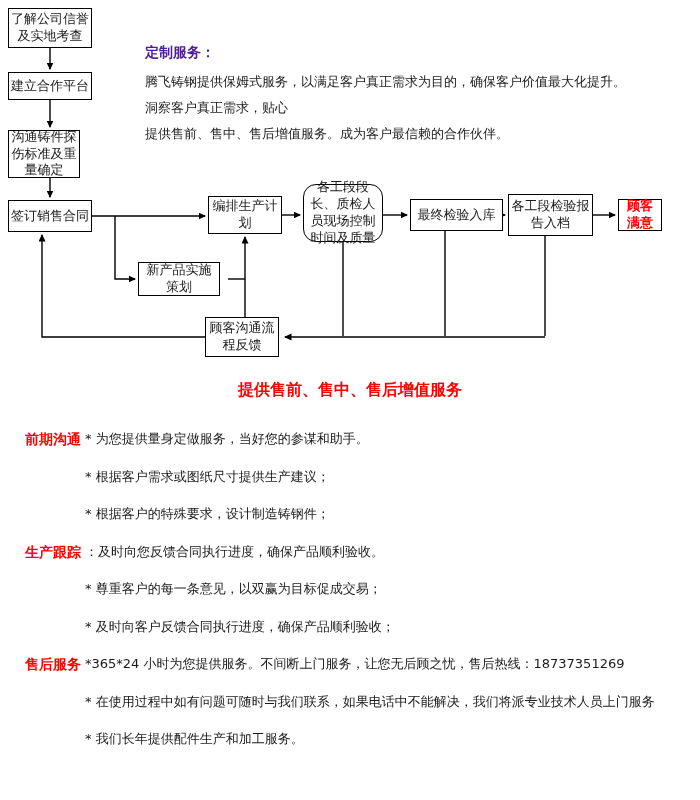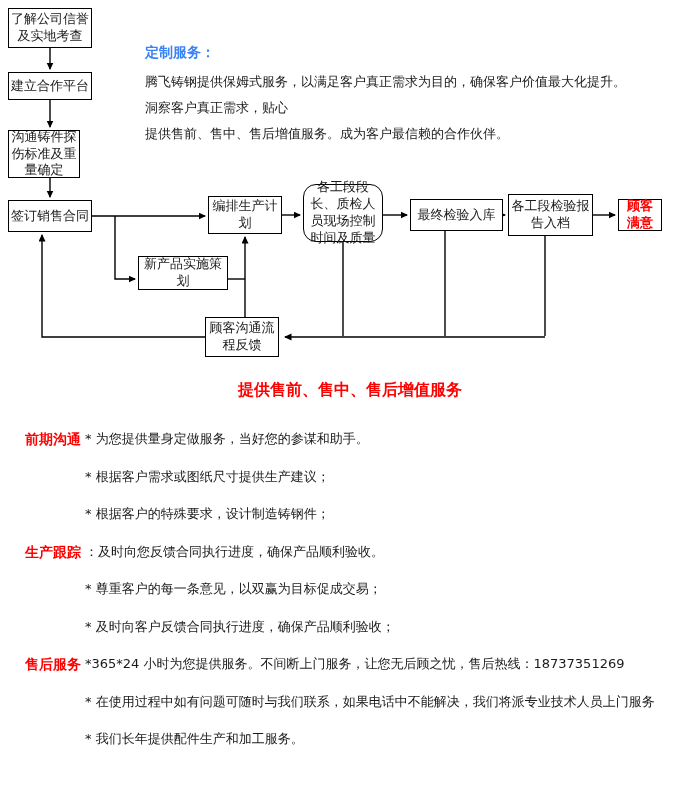--- a/index.html
+++ b/index.html
@@ -6,21 +6,21 @@
   #page{position:relative;width:700px;height:800px;background:#fff;overflow:hidden;
         font-family:"DejaVu Sans",sans-serif;color:#1a1a1a;}
   
   #flow-svg{position:absolute;left:0;top:0;width:700px;height:372px;}
   .fbox{position:absolute;border:1px solid #000;background:#fff;display:flex;
         align-items:center;justify-content:center;text-align:center;
         font-size:13px;line-height:1.3;padding:2px;box-sizing:border-box;}
   .fbox.satisfy{color:#ff0000;font-weight:bold;}
   
   .intro{position:absolute;left:145px;top:44px;width:548px;}
-  .intro-title{color:#3b82f6;font-weight:bold;font-size:14px;margin:0 0 12px;}
+  .intro-title{color:#4c1d95;font-weight:bold;font-size:14px;margin:0 0 12px;}
   .intro-line{font-size:13px;margin:0 0 9px;line-height:1.3;}
   
   .services{position:absolute;left:0;top:380px;width:700px;}
   .services-heading{color:#ff0000;font-weight:bold;font-size:16px;text-align:center;
         margin:0 0 28px;}
   .svc-section{position:relative;padding-left:85px;padding-right:10px;}
   .svc-label{position:absolute;left:25px;top:0;color:#ff0000;font-weight:bold;
         font-size:14px;line-height:1.5;}
   .svc-line{font-size:13px;line-height:1.5;margin:0 0 18px;}
 </style>
@@ -57,21 +57,21 @@
 
   <div class="fbox" style="left:8px;top:8px;width:84px;height:40px;">了解公司信誉及实地考查</div>
   <div class="fbox" style="left:8px;top:72px;width:84px;height:28px;">建立合作平台</div>
   <div class="fbox" style="left:8px;top:130px;width:72px;height:48px;">沟通铸件探伤标准及重量确定</div>
   <div class="fbox" style="left:8px;top:200px;width:84px;height:32px;">签订销售合同</div>
   <div class="fbox" style="left:208px;top:196px;width:74px;height:38px;">编排生产计划</div>
   <div class="fbox" style="left:303px;top:184px;width:80px;height:58px;border-radius:13px;">各工段段长、质检人员现场控制时间及质量</div>
   <div class="fbox" style="left:410px;top:199px;width:93px;height:32px;">最终检验入库</div>
   <div class="fbox" style="left:508px;top:194px;width:85px;height:42px;">各工段检验报告入档</div>
   <div class="fbox satisfy" style="left:618px;top:199px;width:44px;height:32px;">顾客满意</div>
-  <div class="fbox" style="left:138px;top:256px;width:90px;height:34px;">新产品实施策划</div>
+  <div class="fbox" style="left:138px;top:262px;width:82px;height:34px;">新产品实施策划</div>
   <div class="fbox" style="left:205px;top:317px;width:74px;height:40px;">顾客沟通流程反馈</div>
 
   <div class="intro">
     <p class="intro-title">定制服务：</p>
     <p class="intro-line">腾飞铸钢提供保姆式服务，以满足客户真正需求为目的，确保客户价值最大化提升。</p>
     <p class="intro-line">洞察客户真正需求，贴心</p>
     <p class="intro-line">提供售前、售中、售后增值服务。成为客户最信赖的合作伙伴。</p>
   </div>
 
   <div class="services">

